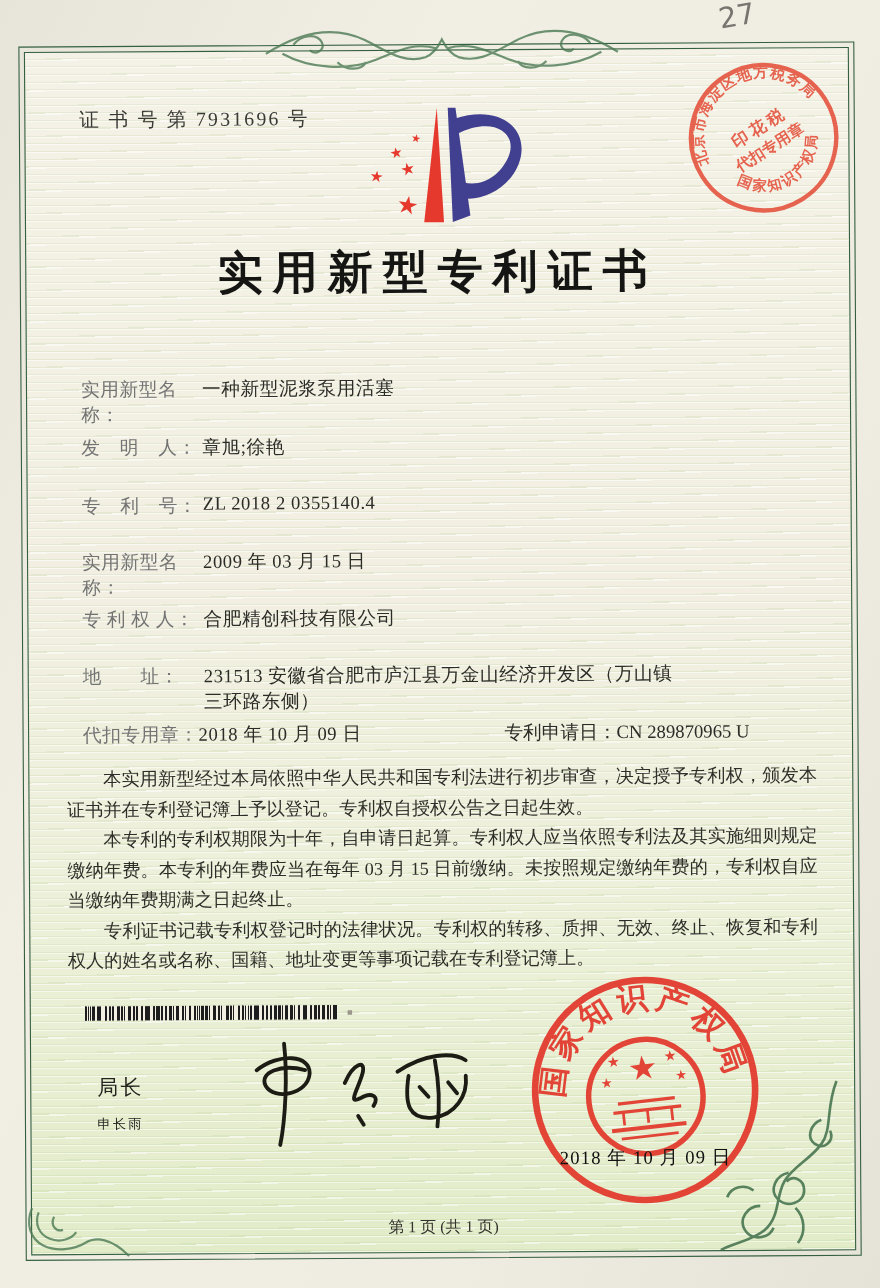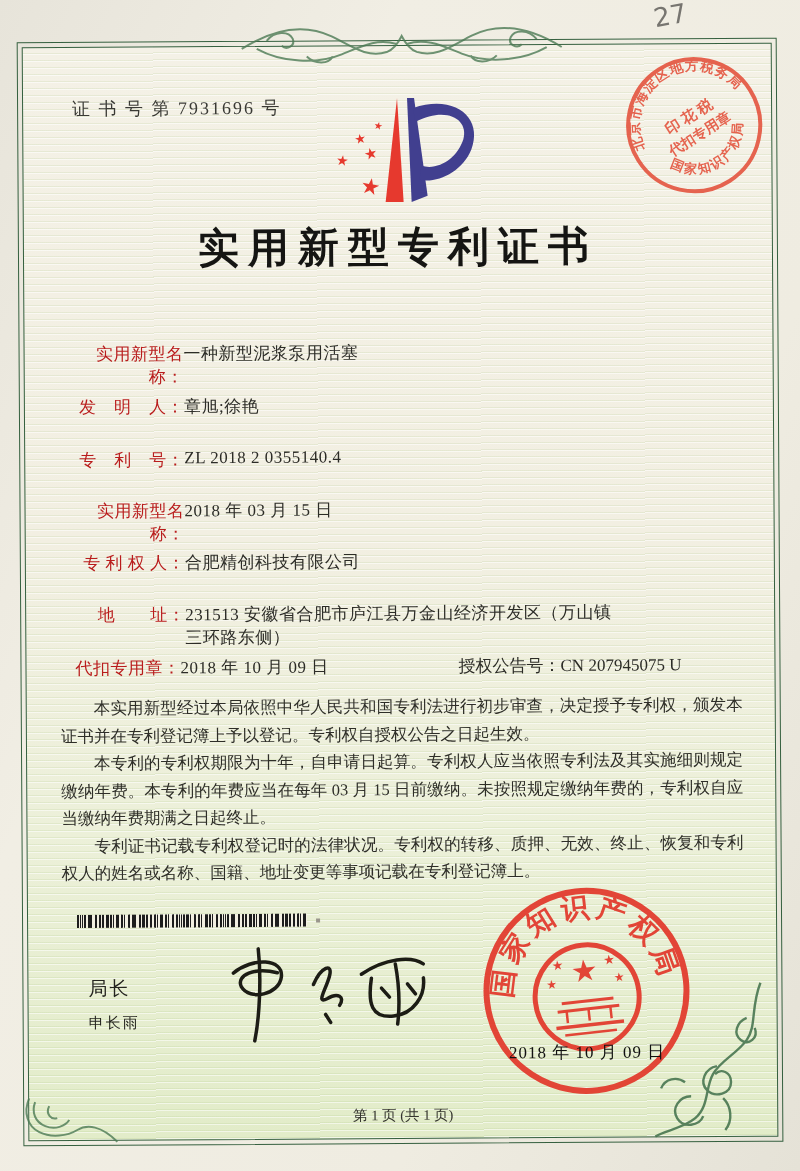--- a/index.html
+++ b/index.html
@@ -16,33 +16,33 @@
     background:
       repeating-linear-gradient(0deg,rgba(255,255,255,.55) 0 1px,rgba(150,185,105,.14) 1px 2px,rgba(255,255,255,0) 2px 7px),
       linear-gradient(180deg,#f4f1e6 0%,#f2efe2 45%,#ecf0d9 72%,#e2ecc9 100%);
   }
   .txt{position:absolute;white-space:pre-line;}
   .cert-no{left:75px;top:95px;font-size:18px;letter-spacing:2px;color:#3a3a35;}
   .hand-note{left:657px;top:2px;font-family:"DejaVu Sans",sans-serif;font-size:26px;color:#777570;transform:rotate(-10deg);}
   .title{left:0;top:220px;width:100%;text-align:center;font-size:41px;font-weight:700;letter-spacing:9px;color:#151513;}
   .fields{position:absolute;left:75px;top:341px;width:660px;font-size:17px;}
   .frow{position:absolute;left:0;color:#2c2c27;}
-  .flabel{display:inline-block;width:110px;vertical-align:top;letter-spacing:.5px;color:#b91c1c;text-align:right;}
+  .flabel{display:inline-block;width:110px;vertical-align:top;letter-spacing:.5px;color:#737373;}
   .fvalue{display:inline-block;vertical-align:top;white-space:pre-line;max-width:540px;letter-spacing:.5px;}
   .grant-no{position:absolute;left:383px;top:0;}
   .body-text{position:absolute;left:60px;top:693px;width:682px;font-size:16.5px;line-height:27.5px;text-align:justify;color:#2e2e28;}
   .body-text p{margin:0;text-indent:2em;}
   .barcode{position:absolute;left:75px;top:913px;width:230px;height:13px;
     background:
       repeating-linear-gradient(90deg,#1d1d1d 0 2px,rgba(0,0,0,0) 2px 3px,#1d1d1d 3px 4px,rgba(0,0,0,0) 4px 7px,#1d1d1d 7px 9px,rgba(0,0,0,0) 9px 11px),
       repeating-linear-gradient(90deg,#1d1d1d 0 1px,#f2efe2 1px 5px,#1d1d1d 5px 6px,#f2efe2 6px 13px);
   }
   .barcode-dot{position:absolute;left:314px;top:918px;width:4px;height:4px;background:#9a968c;}
   .sign-role{left:86px;top:974px;font-size:19px;letter-spacing:2px;text-align:right;}
-  .sign-name{left:86px;top:1012px;font-size:15px;letter-spacing:2px;}
+  .sign-name{left:86px;top:1012px;font-size:12px;letter-spacing:2px;}
   .seal-date{left:506px;top:1042px;font-size:17px;letter-spacing:1px;z-index:6;color:#111;}
   .footer{left:0;top:1106px;width:100%;text-align:center;font-size:14.5px;color:#33332d;}
   .logo{position:absolute;left:316px;top:92px;z-index:2;}
   .seal-top{position:absolute;left:622px;top:52px;opacity:.85;z-index:3;}
   .seal-bottom{position:absolute;left:474px;top:882px;opacity:.92;z-index:4;}
   .signature{position:absolute;left:195px;top:942px;z-index:7;}
   .orn{position:absolute;z-index:2;}
   .orn-top{left:240px;top:18px;}
   .orn-bl{left:18px;top:1090px;}
   .orn-br{left:648px;top:980px;}
@@ -123,33 +123,33 @@
     <div class="frow" style="top:0">
       <span class="flabel">实用新型名称：</span><span class="fvalue">一种新型泥浆泵用活塞</span>
     </div>
     <div class="frow" style="top:53px">
       <span class="flabel">发　明　人：</span><span class="fvalue">章旭;徐艳</span>
     </div>
     <div class="frow" style="top:106px">
       <span class="flabel">专　利　号：</span><span class="fvalue">ZL 2018 2 0355140.4</span>
     </div>
     <div class="frow" style="top:157px">
-      <span class="flabel">实用新型名称：</span><span class="fvalue">2018 年 03 月 15 日</span>
+      <span class="flabel">实用新型名称：</span><span class="fvalue">2009 年 03 月 15 日</span>
     </div>
     <div class="frow" style="top:209px">
       <span class="flabel">专 利 权 人：</span><span class="fvalue">合肥精创科技有限公司</span>
     </div>
     <div class="frow" style="top:261px">
       <span class="flabel">地　　址：</span><span class="fvalue">231513 安徽省合肥市庐江县万金山经济开发区（万山镇
 三环路东侧）</span>
     </div>
     <div class="frow" style="top:314px;width:660px">
       <span class="flabel" style="width:auto">代扣专用章：</span><span class="fvalue">2018 年 10 月 09 日</span>
       <span class="grant-no">
-        <span>授权公告号：</span><span>CN 207945075 U</span>
+        <span>专利申请日：</span><span>CN 289870965 U</span>
       </span>
     </div>
   </div>
 
   <div class="body-text">
     <p>本实用新型经过本局依照中华人民共和国专利法进行初步审查，决定授予专利权，颁发本证书并在专利登记簿上予以登记。专利权自授权公告之日起生效。</p>
     <p>本专利的专利权期限为十年，自申请日起算。专利权人应当依照专利法及其实施细则规定缴纳年费。本专利的年费应当在每年 03 月 15 日前缴纳。未按照规定缴纳年费的，专利权自应当缴纳年费期满之日起终止。</p>
     <p>专利证书记载专利权登记时的法律状况。专利权的转移、质押、无效、终止、恢复和专利权人的姓名或名称、国籍、地址变更等事项记载在专利登记簿上。</p>
   </div>
 

